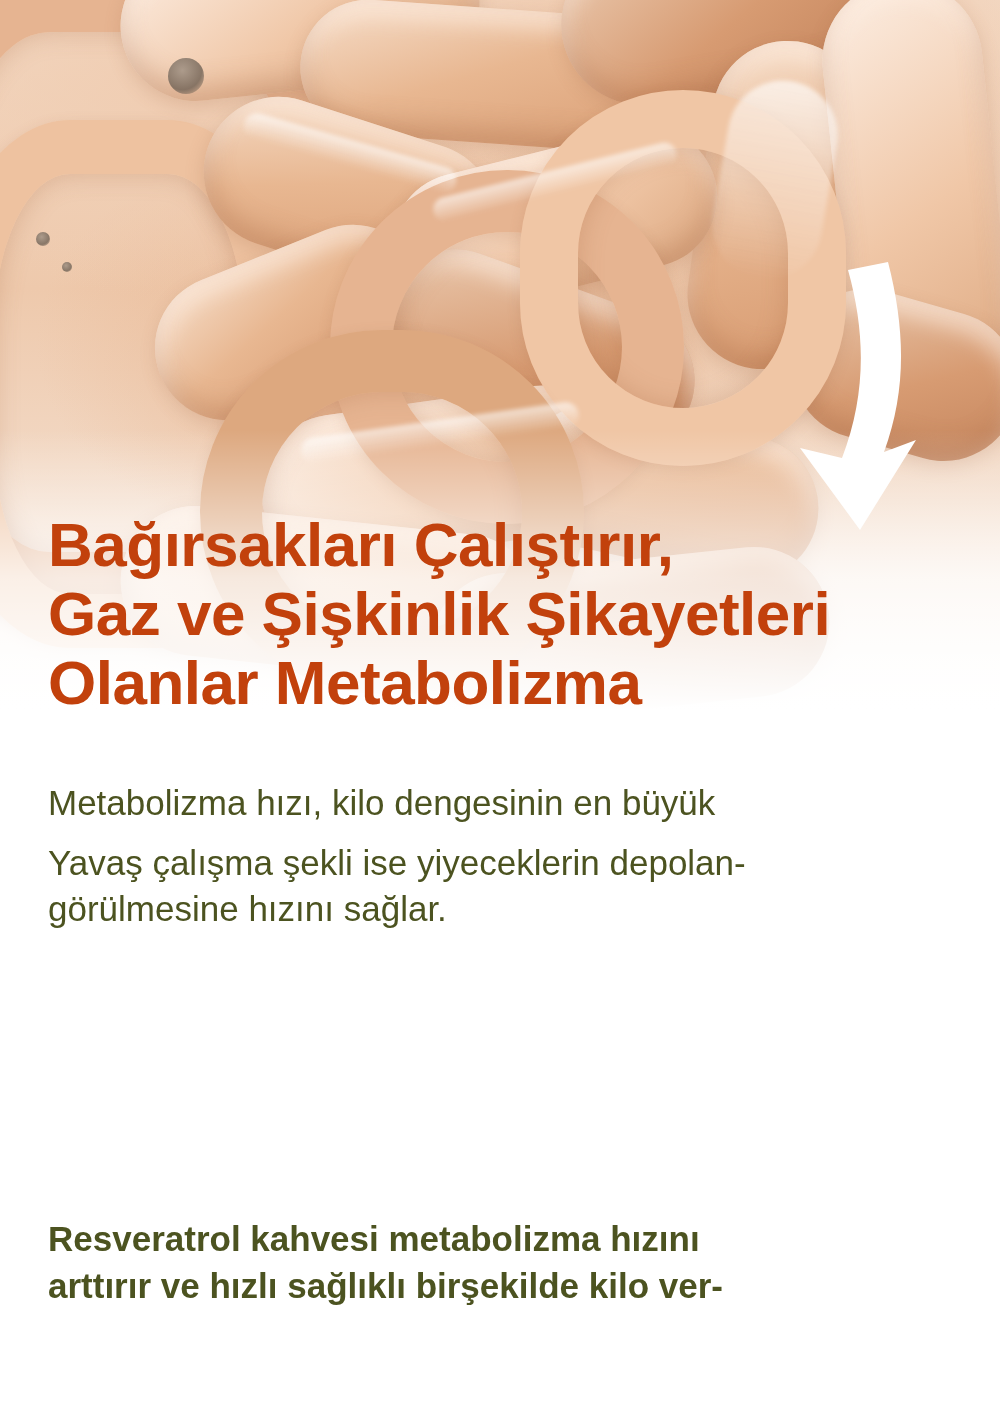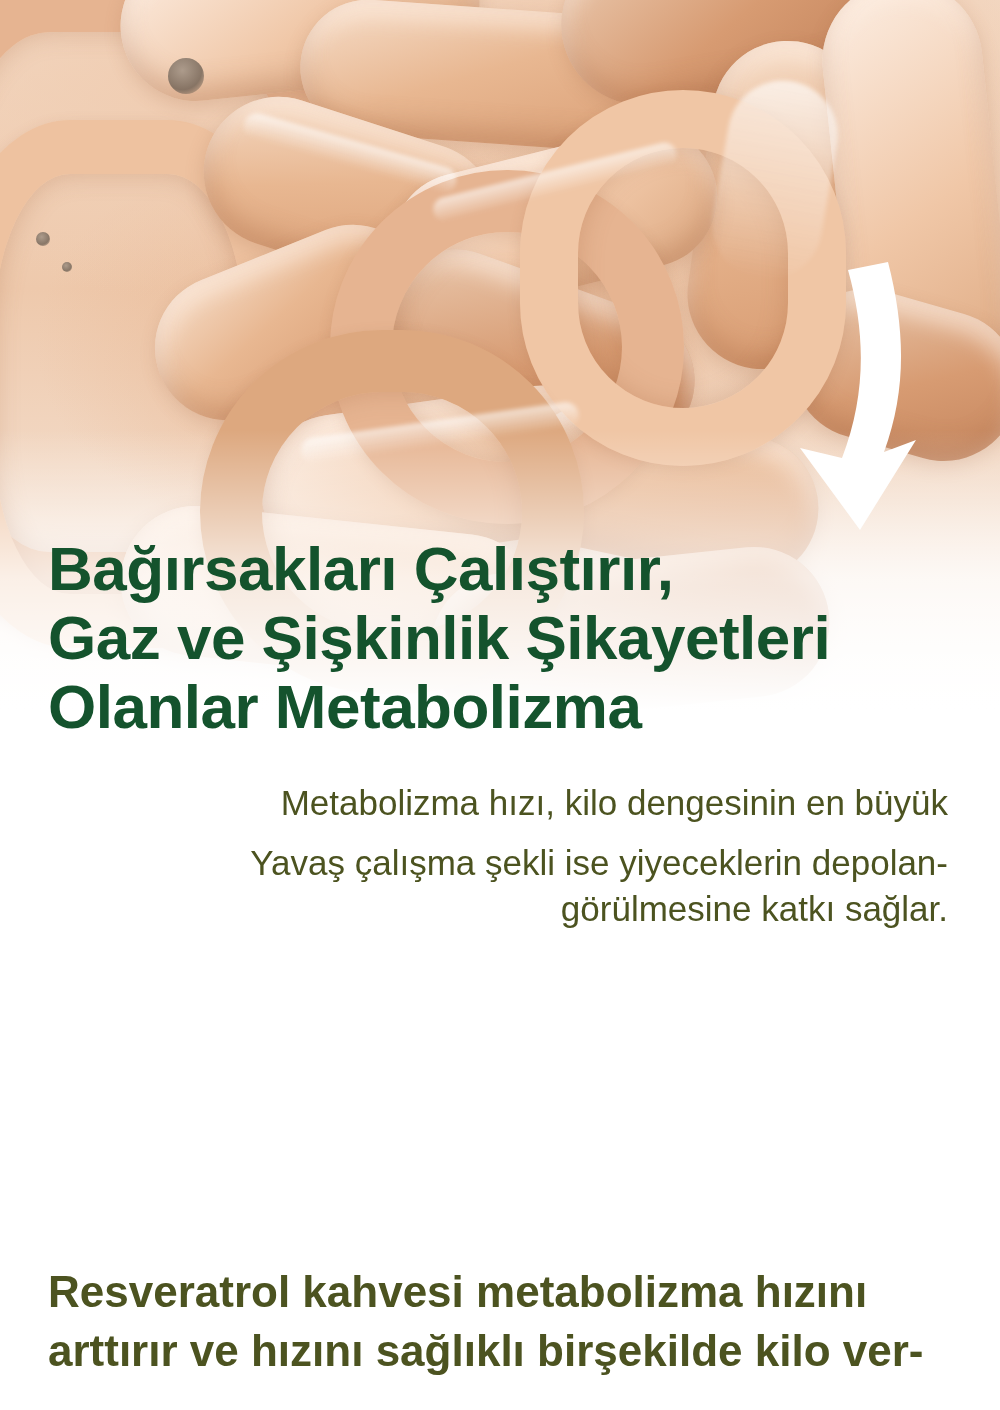--- a/index.html
+++ b/index.html
@@ -97,56 +97,54 @@
   
   .content {
     position: absolute;
     left: 0;
     top: 0;
     width: 1000px;
   }
   .headline {
     position: absolute;
     left: 48px;
-    top: 492px;
+    top: 468px;
     width: 930px;
     font-size: 62px;
     line-height: 1.12;
     font-weight: 700;
-    color: #14532d;
+    color: #c2410c;
     letter-spacing: -0.5px;
   }
   .headline .line { display: block; white-space: pre; }
 
   .body-block {
     position: absolute;
     left: 48px;
     top: 780px;
     width: 900px;
   }
   .para {
     font-size: 35px;
     line-height: 1.32;
     color: #4c5320;
     font-weight: 400;
     margin: 0 0 14px 0;
-    text-align: right;
   }
   .para .line { display: block; white-space: pre; }
 
   .highlight {
     position: absolute;
     left: 48px;
     top: 1215px;
     width: 900px;
-    font-size: 44px;
+    font-size: 35px;
     line-height: 1.35;
     font-weight: 700;
     color: #4c5320;
-    margin-top: 47px;
   }
   .highlight .line { display: block; white-space: pre; }
 </style>
 </head>
 <body>
 
 <div class="page">
 
   <div class="illustration">
     <div class="illu-bg"></div>
@@ -200,23 +198,23 @@
       <span class="line">Gaz ve Şişkinlik Şikayetleri</span>
       <span class="line">Olanlar Metabolizma</span>
     </h1>
 
     <div class="body-block">
       <p class="para">
         <span class="line">Metabolizma hızı, kilo dengesinin en büyük</span>
       </p>
       <p class="para">
         <span class="line">Yavaş çalışma şekli ise yiyeceklerin depolan-</span>
-        <span class="line">görülmesine katkı sağlar.</span>
+        <span class="line">görülmesine hızını sağlar.</span>
       </p>
     </div>
 
     <div class="highlight">
       <span class="line">Resveratrol kahvesi metabolizma hızını</span>
-      <span class="line">arttırır ve hızını sağlıklı birşekilde kilo ver-</span>
+      <span class="line">arttırır ve hızlı sağlıklı birşekilde kilo ver-</span>
     </div>
 
   </div>
 </div>
 
 </body></html>

